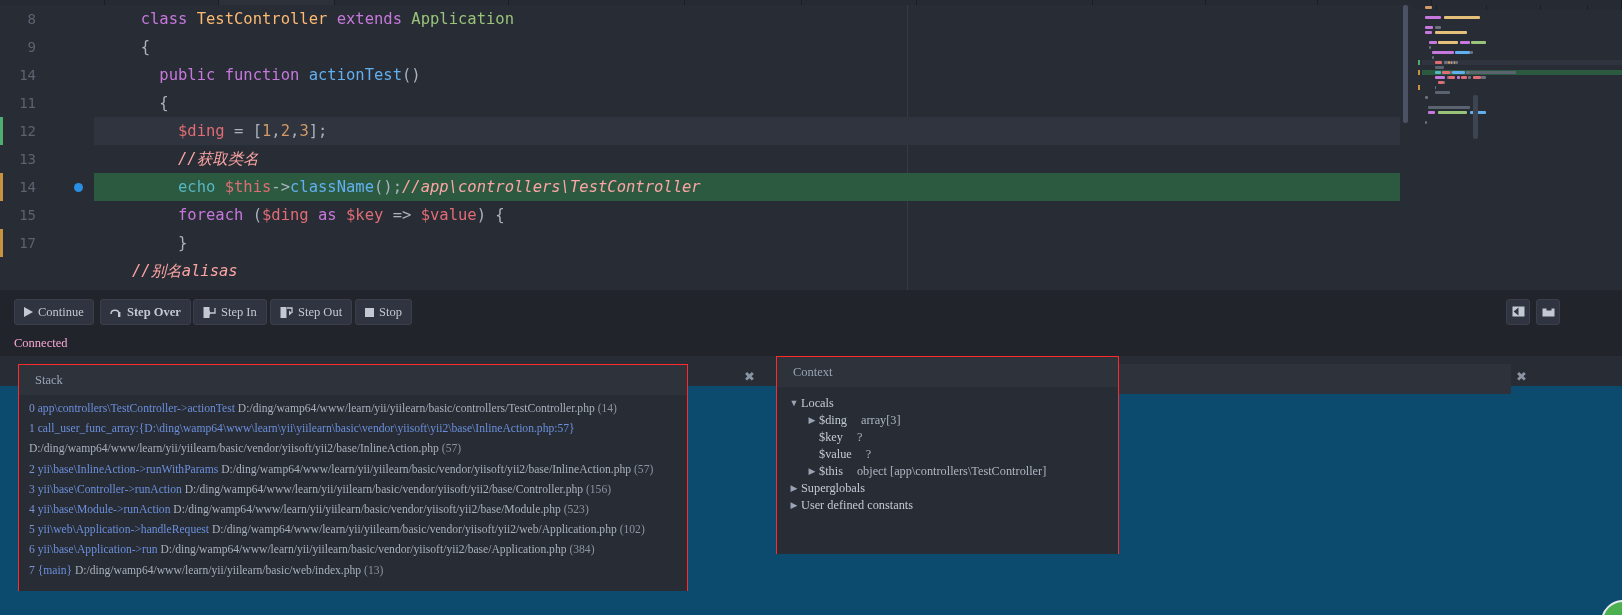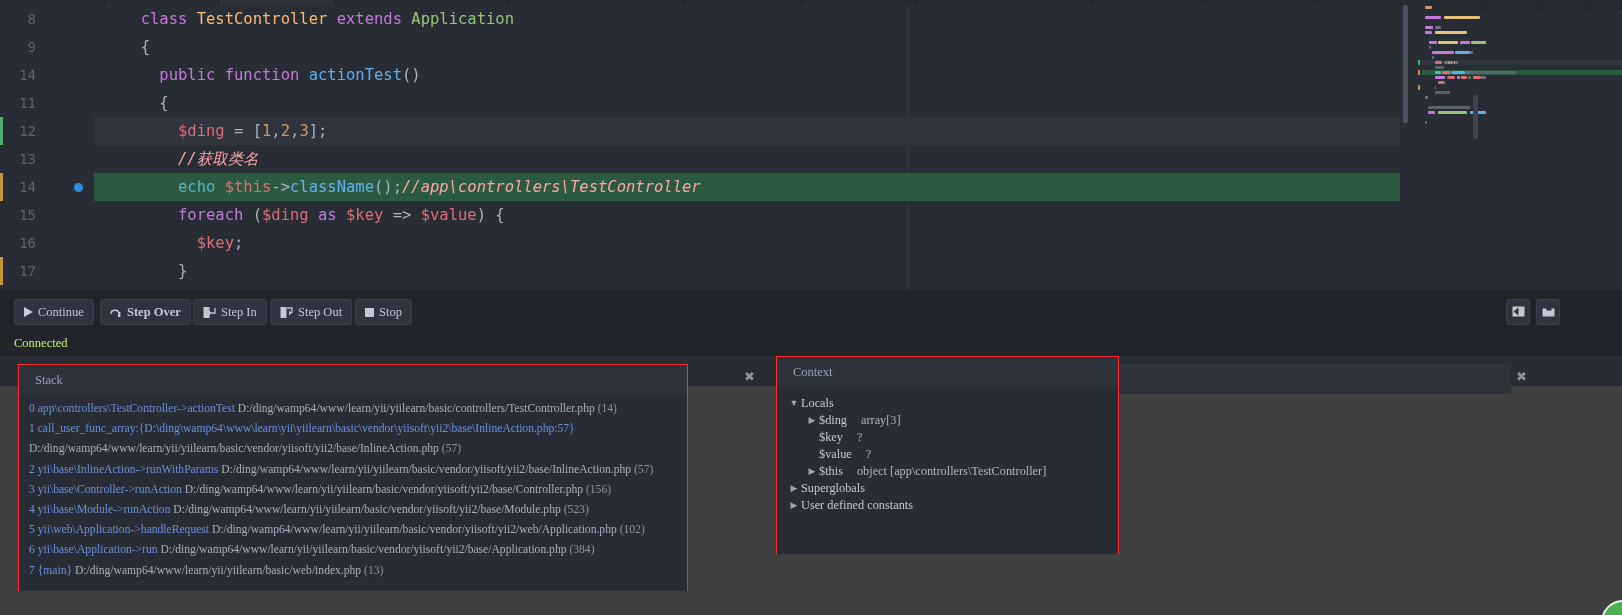--- a/index.html
+++ b/index.html
@@ -141,28 +141,28 @@
   }
   .sqbtn {
     position: absolute; top: 9px; width: 24px; height: 26px;
     background: #2f3440; border: 1px solid #3a3f4b; border-radius: 3px;
     display:flex; align-items:center; justify-content:center;
   }
 
   
   .status {
     position: absolute; left: 14px; top: 336px;
-    color: #bef264; font-size: 12.5px;
+    color: #f9a8d4; font-size: 12.5px;
     font-family: "Liberation Serif", serif;
   }
 
   
   .panels {
     position: absolute; left: 0; top: 356px; width: 1622px; height: 259px;
-    background: #404040;
+    background: #0c4a6e;
   }
   .panel-head-row {
     position: absolute; left: 0; top: 0; width: 1622px; height: 30px;
     background: #282c34;
   }
   .panel {
     position: absolute;
     background: #282c34;
   }
   .panel .phead {
@@ -240,21 +240,20 @@
     <div class="code-surface" id="code-surface">
       <div class="ruler"></div>
     <div class="line"><div class="inner"><span class="gutter">8</span><span class="bpcol"></span><span class="codetext"><span class="t-plain">     </span><span class="t-key">class </span><span class="t-cls">TestController</span><span class="t-key"> extends </span><span class="t-type">Application</span></span></div></div>
         <div class="line"><div class="inner"><span class="gutter">9</span><span class="bpcol"></span><span class="codetext"><span class="t-plain">     {</span></span></div></div>
         <div class="line"><div class="inner"><span class="gutter">14</span><span class="bpcol"></span><span class="codetext"><span class="t-plain">       </span><span class="t-key">public function </span><span class="t-fn">actionTest</span><span class="t-plain">()</span></span></div></div>
         <div class="line"><div class="inner"><span class="gutter">11</span><span class="bpcol"></span><span class="codetext"><span class="t-plain">       {</span></span></div></div>
         <div class="line"><div class="hl-current"></div><div class="mark-left-green"></div><div class="inner"><span class="gutter">12</span><span class="bpcol"></span><span class="codetext"><span class="t-plain">         </span><span class="t-var">$ding</span><span class="t-plain"> = [</span><span class="t-num">1</span><span class="t-plain">,</span><span class="t-num">2</span><span class="t-plain">,</span><span class="t-num">3</span><span class="t-plain">];</span></span></div></div>
         <div class="line"><div class="inner"><span class="gutter">13</span><span class="bpcol"></span><span class="codetext"><span class="t-plain">         </span><span class="t-com">//获取类名</span></span></div></div>
         <div class="line"><div class="hl-exec"></div><div class="mark-left-amber"></div><div class="inner"><span class="gutter">14</span><span class="bpcol"><span class="bp-dot"></span></span><span class="codetext"><span class="t-plain">         </span><span class="t-echo">echo </span><span class="t-var">$this</span><span class="t-plain">-&gt;</span><span class="t-fn">className</span><span class="t-plain">();</span><span class="t-com">//app\controllers\TestController</span></span></div></div>
         <div class="line"><div class="inner"><span class="gutter">15</span><span class="bpcol"></span><span class="codetext"><span class="t-plain">         </span><span class="t-key">foreach </span><span class="t-plain">(</span><span class="t-var">$ding</span><span class="t-key"> as </span><span class="t-var">$key</span><span class="t-plain"> =&gt; </span><span class="t-var">$value</span><span class="t-plain">) {</span></span></div></div>
-        <div class="line"><div class="inner"><span class="gutter">16</span><span class="bpcol"></span><span class="codetext"><span class="t-plain">           </span><span class="t-var">$key</span><span class="t-plain">;</span></span></div></div>
         <div class="line"><div class="mark-left-amber"></div><div class="inner"><span class="gutter">17</span><span class="bpcol"></span><span class="codetext"><span class="t-plain">         }</span></span></div></div>
         <div class="line"><div class="inner"><span class="bpcol"></span><span class="codetext"><span class="t-plain">         </span><span class="t-com">//别名alisas</span></span></div></div>
       </div>
   </div>
 
   <div class="editor-scroll">
     <div class="thumb"></div>
   </div>
 
   <div class="minimap">

